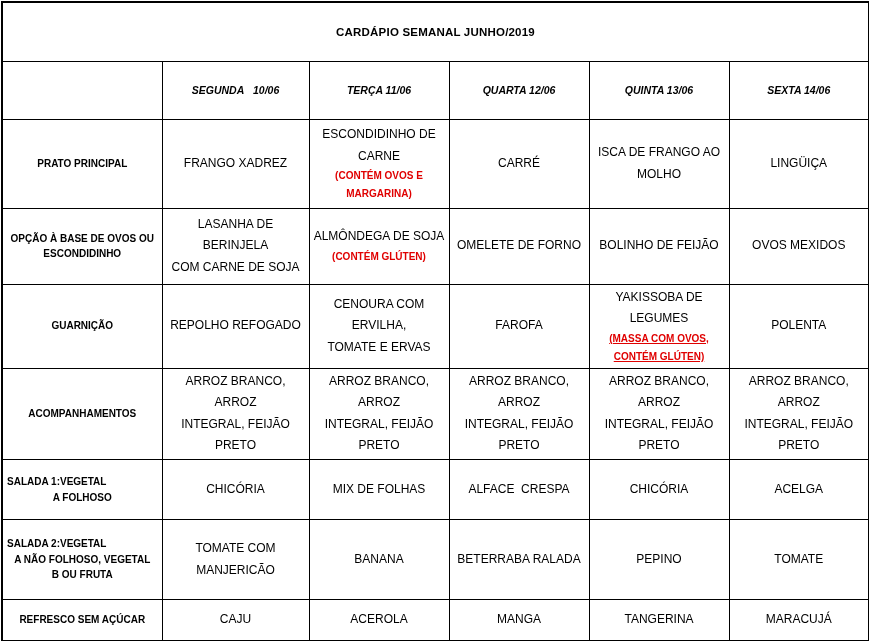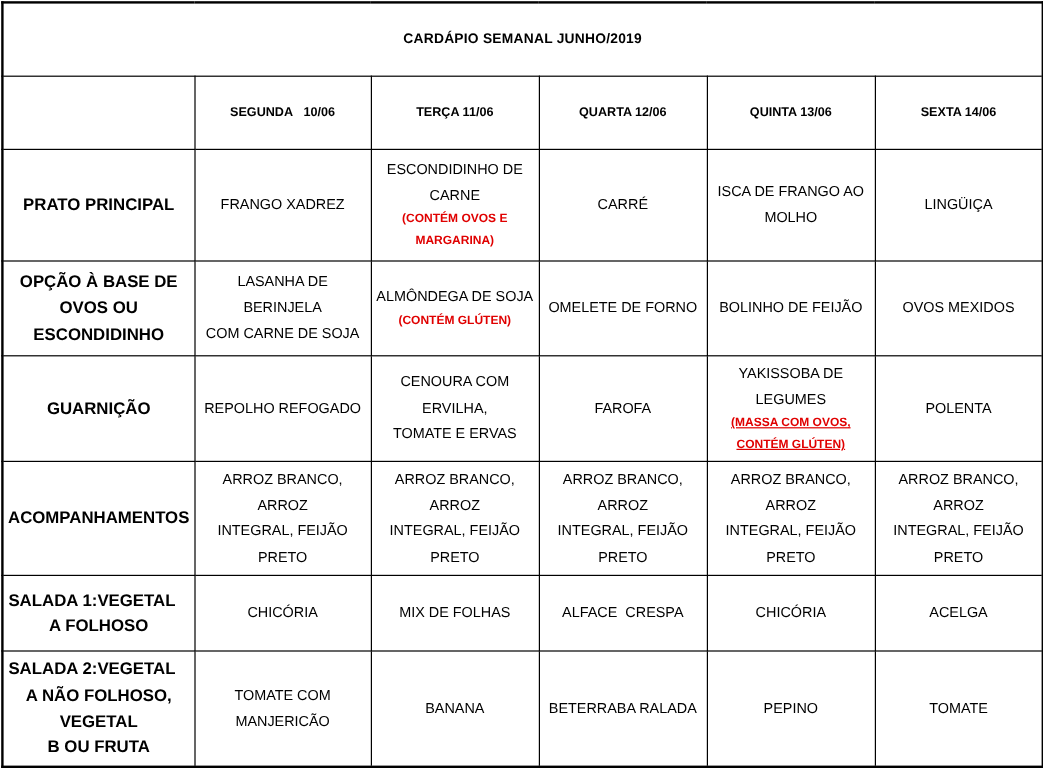--- a/index.html
+++ b/index.html
@@ -35,29 +35,29 @@
     color: #000000;
     box-sizing: border-box;
     overflow: hidden;
   }
   tr.title-row { height: 59px; }
   td.title-cell {
     font-weight: bold;
     font-size: 11.5px;
     letter-spacing: 0.2px;
   }
-  tr.header-row { height: 58px; }
+  tr.header-row { height: 58px; font-style: italic; }
   td.day-header {
     font-weight: bold;
     font-size: 10.5px;
     white-space: pre;
   }
   td.label-cell {
     font-weight: bold;
-    font-size: 14px;
+    font-size: 10px;
     line-height: 1.55;
     white-space: pre-line;
     padding: 2px 4px;
   }
   .label-justify {
     display: flex;
     justify-content: flex-start;
     padding: 0 1px;
   }
   .label-centerline {
@@ -219,15 +219,33 @@
           <td>
             <div class="cell-text">BETERRABA RALADA</div>
           </td>
           <td>
             <div class="cell-text">PEPINO</div>
           </td>
           <td>
             <div class="cell-text">TOMATE</div>
           </td>
         </tr>
+        <tr style="height: 41px;">
+          <td class="label-cell">REFRESCO SEM AÇÚCAR</td>
+          <td>
+            <div class="cell-text">CAJU</div>
+          </td>
+          <td>
+            <div class="cell-text">ACEROLA</div>
+          </td>
+          <td>
+            <div class="cell-text">MANGA</div>
+          </td>
+          <td>
+            <div class="cell-text">TANGERINA</div>
+          </td>
+          <td>
+            <div class="cell-text">MARACUJÁ</div>
+          </td>
+        </tr>
       </tbody>
   </table>
 </div>
 
 </body></html>

